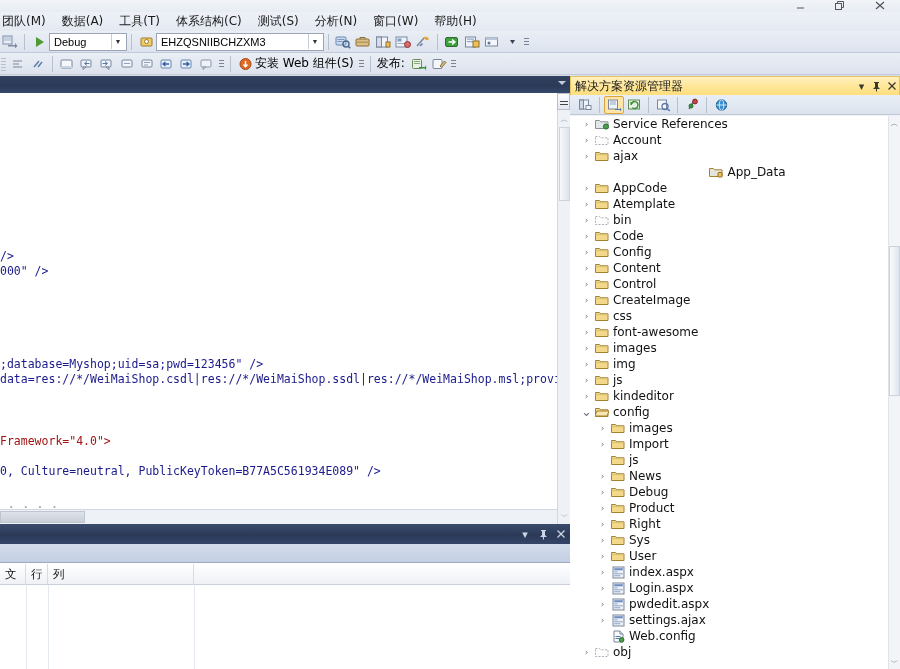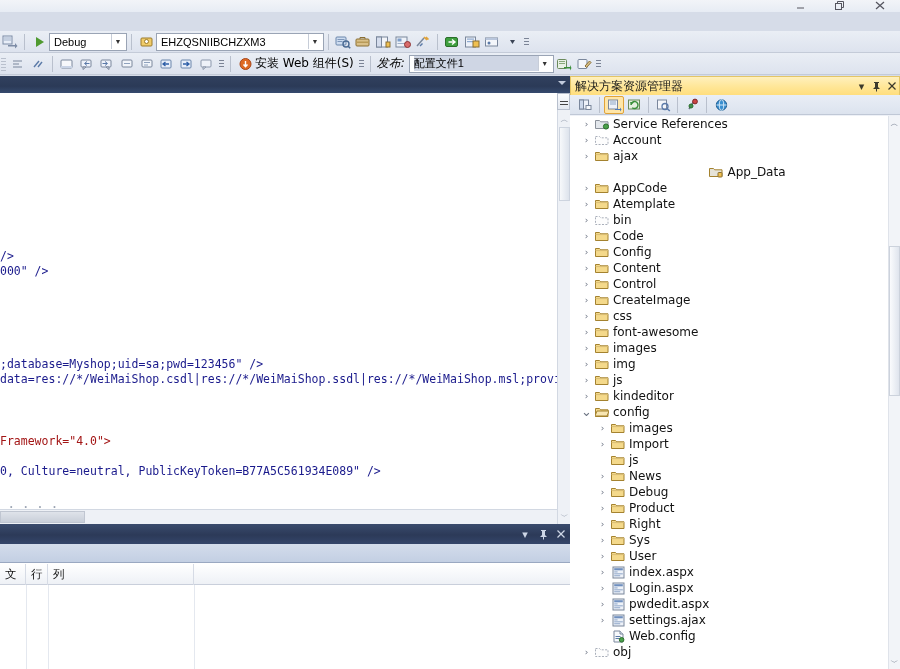--- a/index.html
+++ b/index.html
@@ -73,21 +73,21 @@
   .combo .arrow {
     width: 13px; height: 15px; display:flex; align-items:center; justify-content:center;
     border-left: 1px solid #c7cdd8; color:#333; font-size:7px;
   }
   .combo.debug { width: 78px; }
   .combo.startup { width: 168px; }
   .combo.publish { width: 145px; }
   .combo.publish .val { background:#cfd6e4; }
 
   .tblabel { font-size: 12px; padding: 0 4px 0 2px; white-space:nowrap;
-    font-family:"DejaVu Sans","Liberation Sans",sans-serif;font-style:italic;}
+    font-family:"DejaVu Sans","Liberation Sans",sans-serif;}
   .tbtext { font-size:12px; white-space:nowrap; padding-right:3px;
     font-family:"DejaVu Sans","Liberation Sans",sans-serif;}
 
   .dropgrip { width:9px; height:16px; flex:none; display:flex; flex-direction:column;
     align-items:center; justify-content:center; gap:2px; }
   .dropgrip i { display:block; width:5px; height:1px; background:#7b8496; }
 
   
   .editor-wrap {
     position: absolute; left: 0; top: 76px; width: 570px; height: 448px;
@@ -261,20 +261,30 @@
       </div>
       <div class="winbtn">
         <svg width="12" height="11" viewBox="0 0 12 11">
           <line x1="2" y1="2" x2="10" y2="9" stroke="#55555f" stroke-width="1.2"></line>
           <line x1="10" y1="2" x2="2" y2="9" stroke="#55555f" stroke-width="1.2"></line>
         </svg>
       </div>
     </div>
   </div>
 
+  <div class="menubar">
+    <div class="menuitem">团队(M)</div>
+    <div class="menuitem">数据(A)</div>
+    <div class="menuitem">工具(T)</div>
+    <div class="menuitem">体系结构(C)</div>
+    <div class="menuitem">测试(S)</div>
+    <div class="menuitem">分析(N)</div>
+    <div class="menuitem">窗口(W)</div>
+    <div class="menuitem">帮助(H)</div>
+  </div>
 
   <div class="toolbar row1">
     <div class="tbicon">
       <svg class="gl" width="16" height="15" viewBox="0 0 16 15">
         <rect x="1" y="2" width="9" height="8" fill="#e8eef8" stroke="#7d8ca6"></rect>
         <rect x="2" y="3.5" width="7" height="1" fill="#9fb0c8"></rect>
         <rect x="2" y="5.5" width="7" height="1" fill="#9fb0c8"></rect>
         <path d="M6 11 L13 11 L13 9 L15.5 12 L13 14.5 L13 12.5 L6 12.5 Z" fill="#7d8ca6"></path>
       </svg>
     </div>
@@ -455,24 +465,20 @@
     </div>
     <div class="tbtext">安装 Web 组件(S)</div>
     <div class="dropgrip">
         <i></i>
         <i></i>
         <i></i>
       </div>
     <div class="tbsep"></div>
 
     <div class="tblabel">发布:</div>
-    <div class="combo publish">
-      <span class="val">配置文件1</span>
-      <span class="arrow">▼</span>
-    </div>
     <div class="tbicon">
       <svg class="gl" width="16" height="14" viewBox="0 0 16 14">
         <rect x="1.5" y="2.5" width="9" height="9" rx="1" fill="#e9f1e5" stroke="#6b8a5c"></rect>
         <rect x="3" y="4" width="6" height="1" fill="#8aa97c"></rect>
           <rect x="3" y="6" width="6" height="1" fill="#8aa97c"></rect>
         <path d="M8 10 L14 10 L14 8 L15.5 11 L14 13.5 L14 11.5 L8 11.5 Z" fill="#3a8f3a"></path>
       </svg>
     </div>
     <div class="tbicon">
       <svg class="gl" width="16" height="14" viewBox="0 0 16 14">

